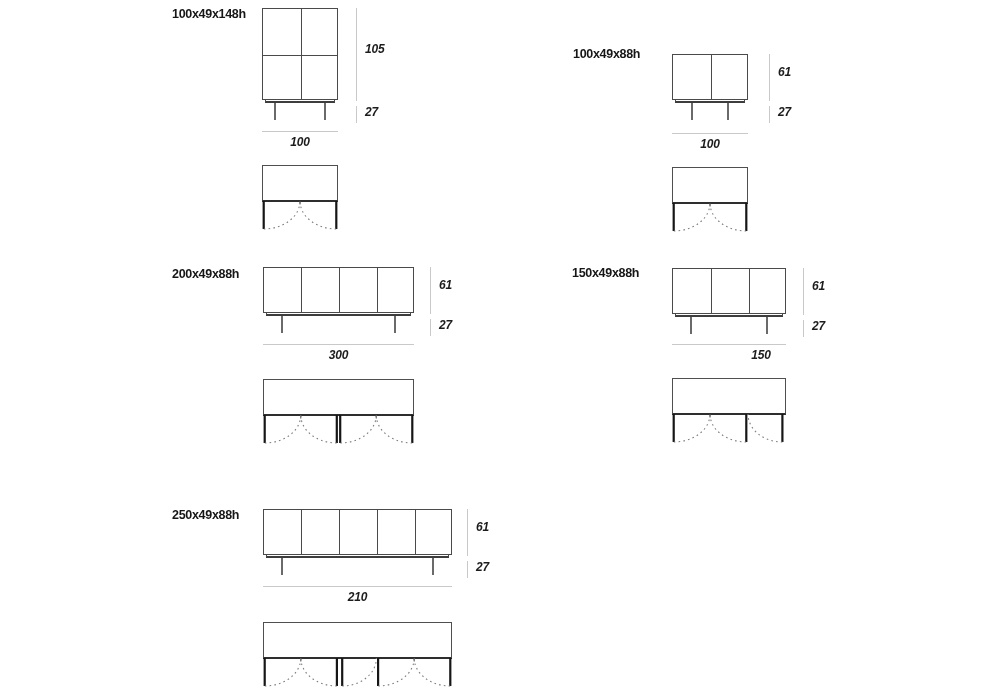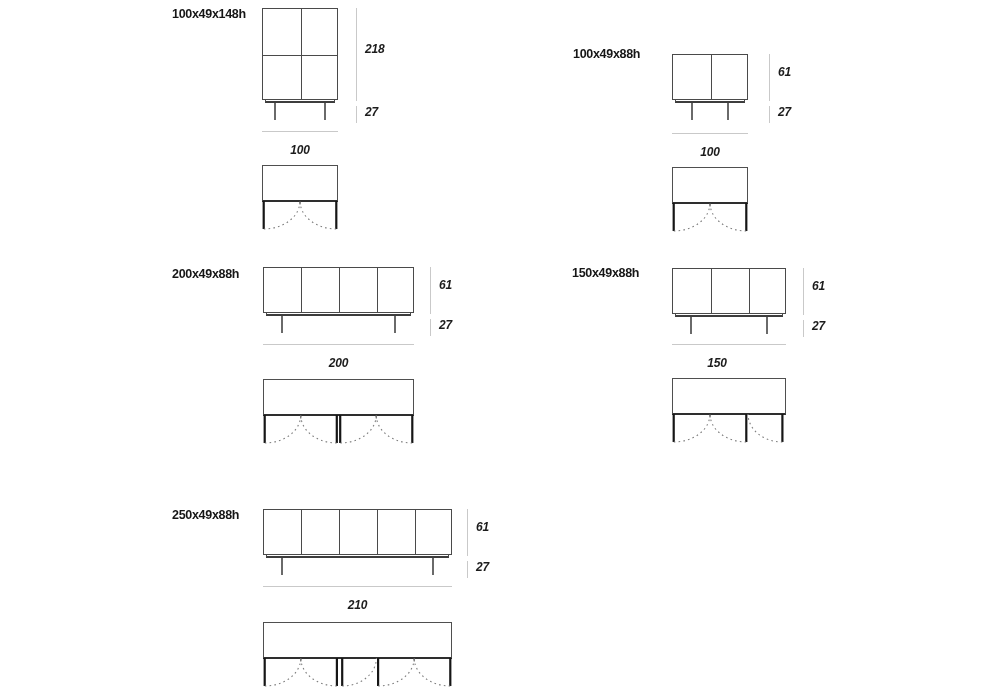--- a/index.html
+++ b/index.html
@@ -24,21 +24,21 @@
   .leg{position:absolute;width:2px;background:#6a6a6a;}
   .top-rect{
     position:absolute;left:0;top:0;box-sizing:border-box;background:#ffffff;
     border:1px solid #4f4f4f;border-bottom:2px solid #2e2e2e;
   }
   .doors-svg{position:absolute;overflow:visible;}
   .dim{
     position:absolute;font-style:italic;font-weight:700;font-size:12px;
     letter-spacing:-0.2px;color:#1c1c1c;white-space:nowrap;
   }
-  .dim-width{text-align:center;margin-top:8px;}
+  .dim-width{text-align:center;}
   .dimline-v{position:absolute;width:1px;background:#c9c9c9;}
   .dimline-h{position:absolute;height:1px;background:#c9c9c9;}
 </style>
 </head>
 <body>
 
 <div id="canvas">
 
   <section class="unit">
     <h2 class="size-label" style="left: 172px; top: 7px;">100x49x148h</h2>
@@ -57,21 +57,21 @@
           <rect x="0.6" y="0" width="2.2" height="28" fill="#161616"></rect>
           <rect x="73.2" y="0" width="2.2" height="28" fill="#161616"></rect>
           <rect x="37.5" y="0" width="1" height="3.5" fill="#555555"></rect>
           <path d="M 1.8 28 A 36.2 28 0 0 0 38 0" fill="none" stroke="#7d7d7d" stroke-width="1.1" stroke-dasharray="1.6 3.2"></path>
           <path d="M 74.2 28 A 36.2 28 0 0 1 38 0" fill="none" stroke="#7d7d7d" stroke-width="1.1" stroke-dasharray="1.6 3.2"></path>
         </svg>
       </div>
     <div class="dimline-v seg-body" style="left: 356px; top: 8px; height: 93px;"></div>
     <div class="dimline-v seg-leg" style="left: 356px; top: 106px; height: 17px;"></div>
     <div class="dimline-h" style="left: 262px; top: 131px; width: 76px;"></div>
-    <div class="dim dim-body" style="left: 365px; top: 42px;">218</div>
+    <div class="dim dim-body" style="left: 365px; top: 42px;">105</div>
     <div class="dim dim-leg" style="left: 365px; top: 105px;">27</div>
     <div class="dim dim-width" style="left: 262px; width: 76px; top: 135px;">100</div>
   </section>
 
   <section class="unit">
     <h2 class="size-label" style="left: 573px; top: 47px;">100x49x88h</h2>
     <div class="front-view" style="left: 672px; top: 54px; width: 76px; height: 66px;">
         <div class="front-rect" style="width: 76px; height: 46px;">
           <div class="door-divider-v" style="left: 37.5px;"></div>
         </div>
@@ -122,21 +122,21 @@
           <rect x="112.75" y="0" width="1" height="3.5" fill="#555555"></rect>
           <path d="M 77.3 28 A 35.95 28 0 0 0 113.25 0" fill="none" stroke="#7d7d7d" stroke-width="1.1" stroke-dasharray="1.6 3.2"></path>
           <path d="M 149.2 28 A 35.95 28 0 0 1 113.25 0" fill="none" stroke="#7d7d7d" stroke-width="1.1" stroke-dasharray="1.6 3.2"></path>
         </svg>
       </div>
     <div class="dimline-v seg-body" style="left: 430px; top: 267px; height: 47px;"></div>
     <div class="dimline-v seg-leg" style="left: 430px; top: 319px; height: 17px;"></div>
     <div class="dimline-h" style="left: 263px; top: 344px; width: 151px;"></div>
     <div class="dim dim-body" style="left: 439px; top: 278px;">61</div>
     <div class="dim dim-leg" style="left: 439px; top: 318px;">27</div>
-    <div class="dim dim-width" style="left: 263px; width: 151px; top: 348px;">200</div>
+    <div class="dim dim-width" style="left: 263px; width: 151px; top: 348px;">300</div>
   </section>
 
   <section class="unit">
     <h2 class="size-label" style="left: 572px; top: 266px;">150x49x88h</h2>
     <div class="front-view" style="left: 672px; top: 268px; width: 114px; height: 66px;">
         <div class="front-rect" style="width: 114px; height: 46px;">
           <div class="door-divider-v" style="left: 37.5px;"></div>
           <div class="door-divider-v" style="left: 75.5px;"></div>
         </div>
         <div class="plinth" style="left: 3px; top: 46px; width: 108px; height: 3px;"></div>
@@ -153,21 +153,21 @@
           <path d="M 74.2 28 A 36.2 28 0 0 1 38 0" fill="none" stroke="#7d7d7d" stroke-width="1.1" stroke-dasharray="1.6 3.2"></path>
           <rect x="109.3" y="0" width="2.2" height="28" fill="#161616"></rect>
           <path d="M 110.4 28 A 34.4 28 0 0 1 76 0" fill="none" stroke="#7d7d7d" stroke-width="1.1" stroke-dasharray="1.6 3.2"></path>
         </svg>
       </div>
     <div class="dimline-v seg-body" style="left: 803px; top: 268px; height: 47px;"></div>
     <div class="dimline-v seg-leg" style="left: 803px; top: 320px; height: 17px;"></div>
     <div class="dimline-h" style="left: 672px; top: 344px; width: 114px;"></div>
     <div class="dim dim-body" style="left: 812px; top: 279px;">61</div>
     <div class="dim dim-leg" style="left: 812px; top: 319px;">27</div>
-    <div class="dim dim-width" style="left: 660px; width: 114px; top: 348px;">150</div>
+    <div class="dim dim-width" style="left: 704px; width: 114px; top: 348px;">150</div>
   </section>
 
   <section class="unit">
     <h2 class="size-label" style="left: 172px; top: 508px;">250x49x88h</h2>
     <div class="front-view" style="left: 263px; top: 509px; width: 189px; height: 66px;">
         <div class="front-rect" style="width: 189px; height: 46px;">
           <div class="door-divider-v" style="left: 37.3px;"></div>
           <div class="door-divider-v" style="left: 75.1px;"></div>
           <div class="door-divider-v" style="left: 112.9px;"></div>
           <div class="door-divider-v" style="left: 150.7px;"></div>

